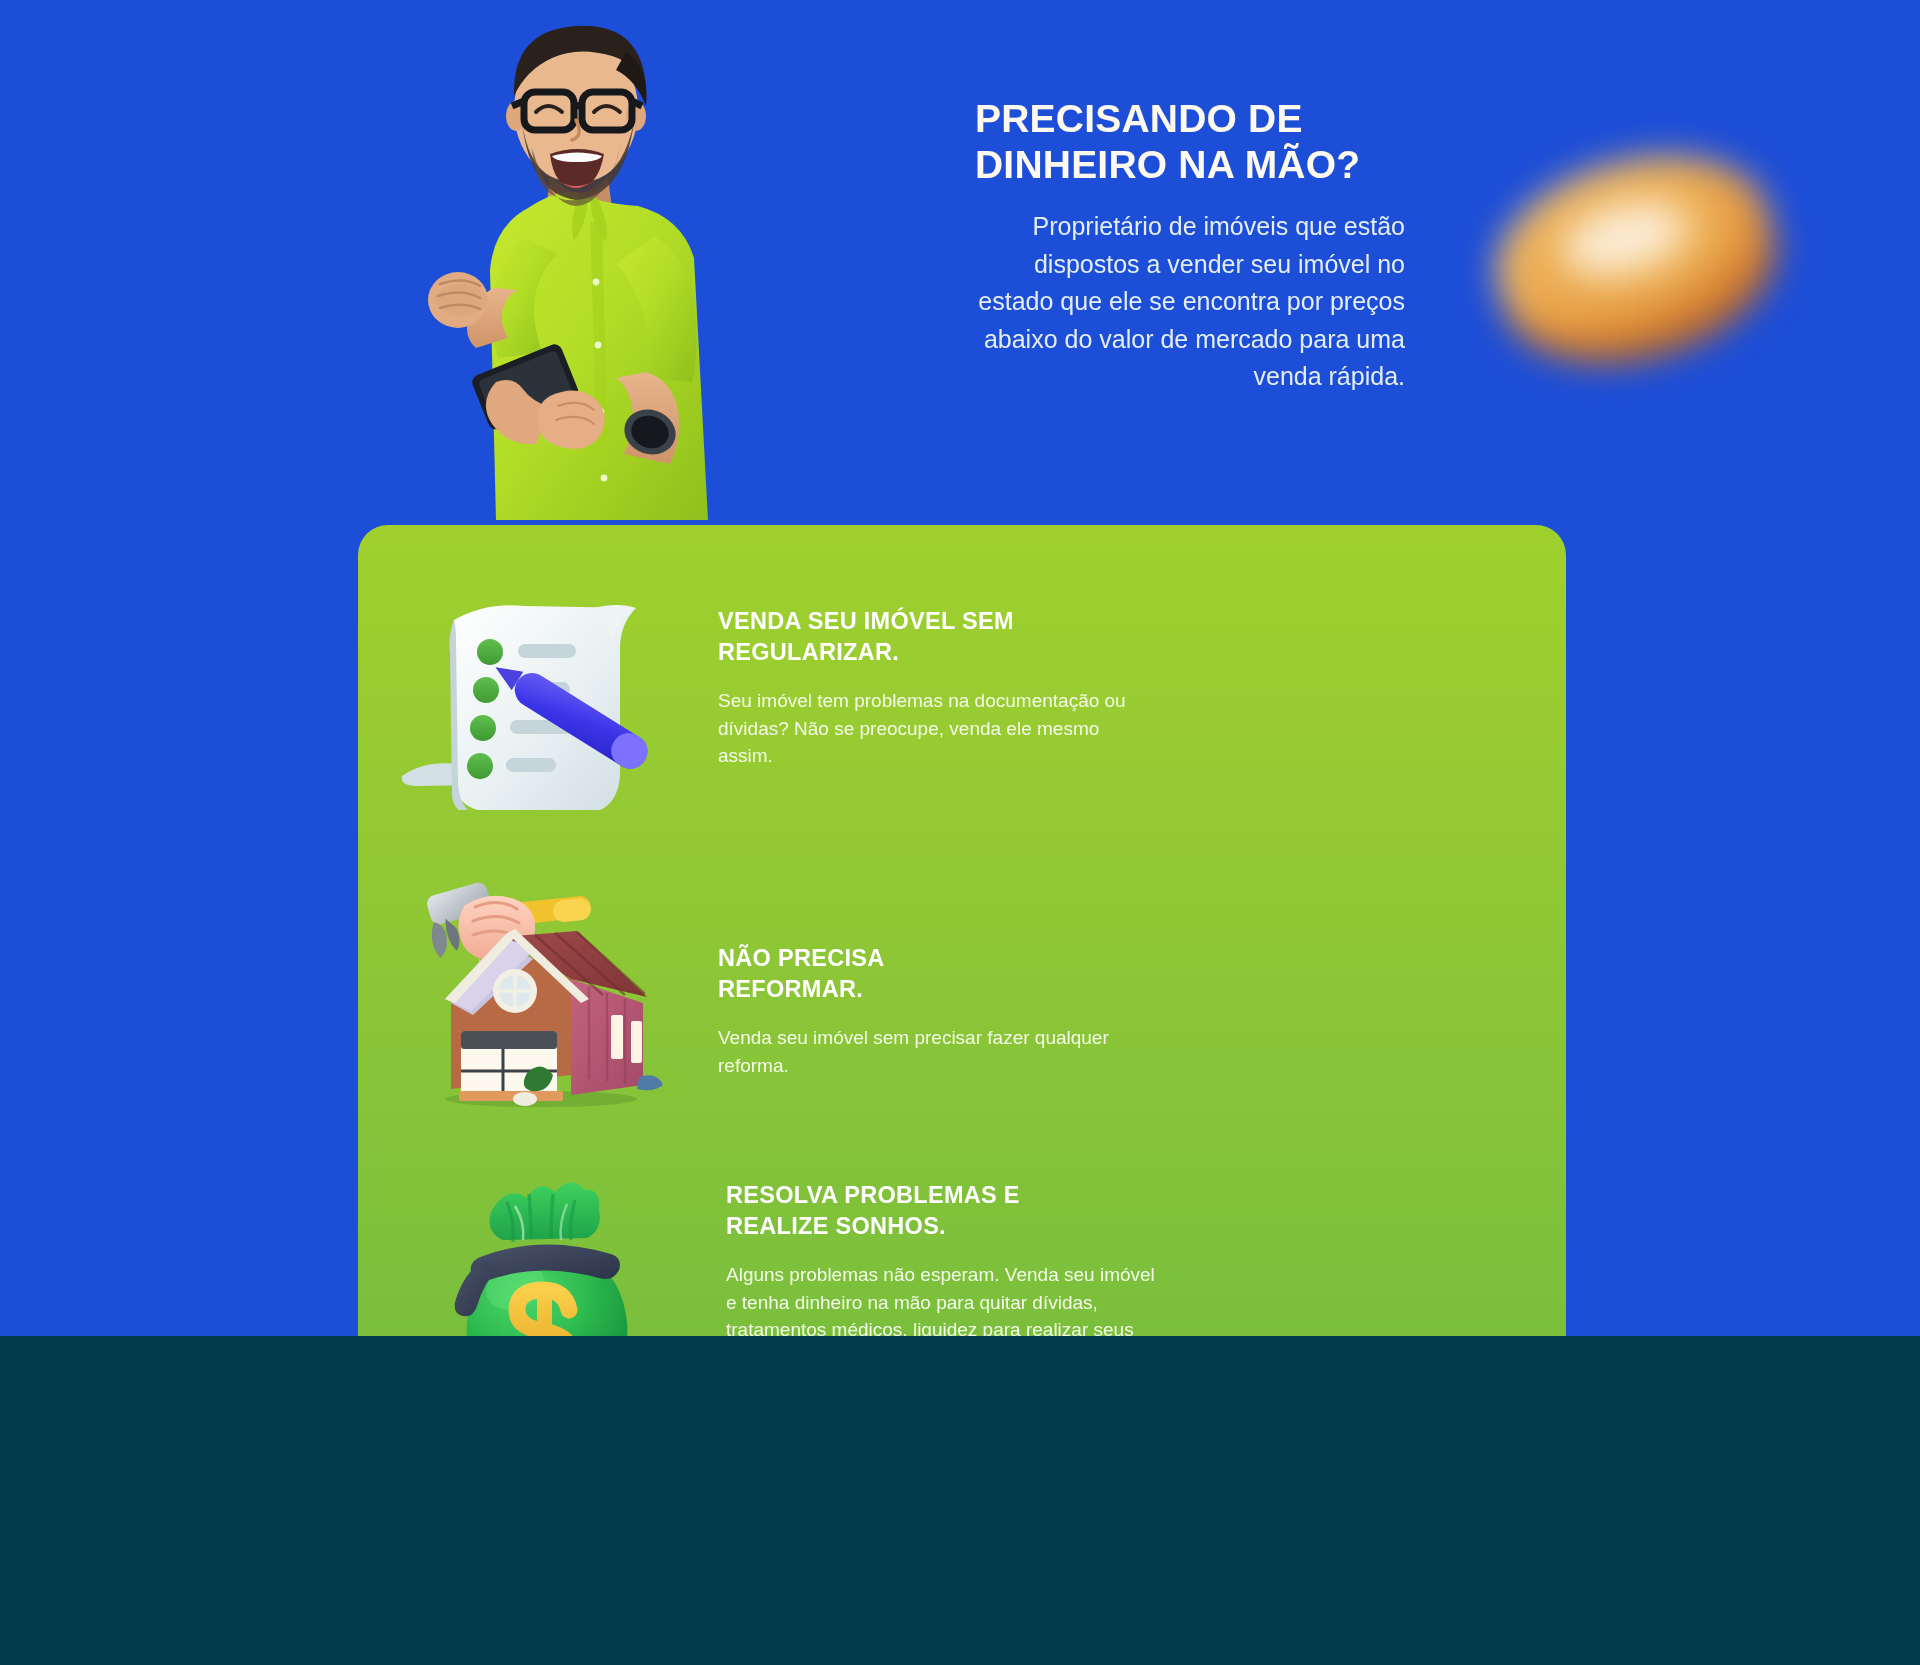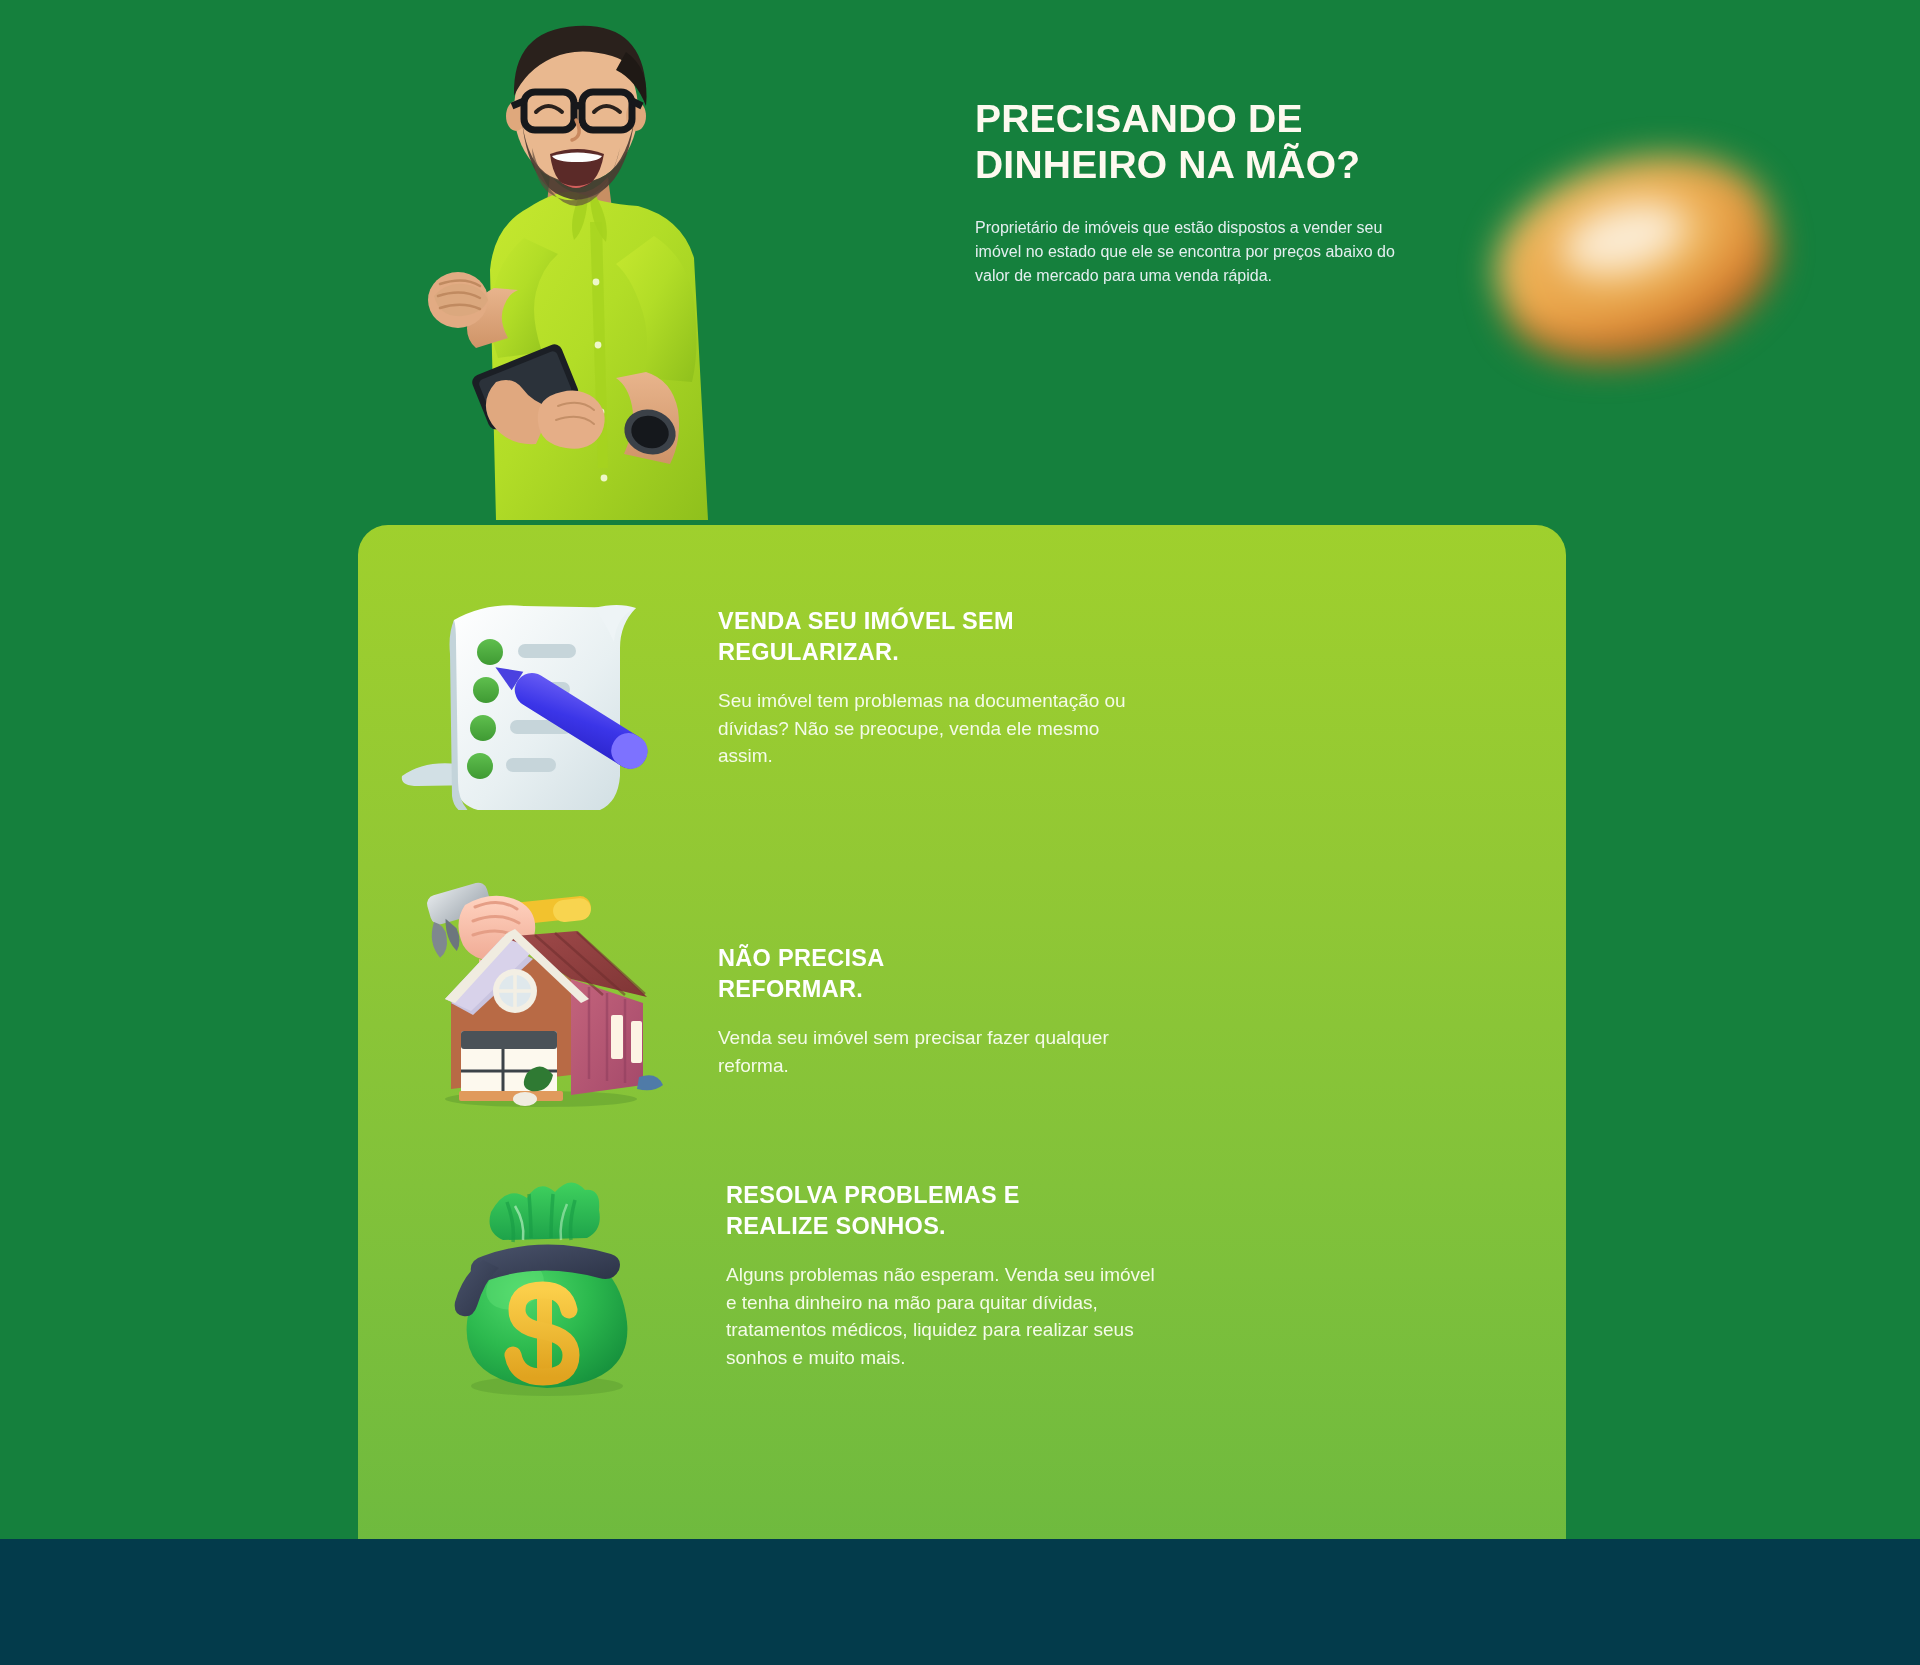--- a/index.html
+++ b/index.html
@@ -13,22 +13,22 @@
 
   body {
     background: #033b4b;
     font-family: "Liberation Sans", sans-serif;
     position: relative;
   }
 
   .page {
     position: relative;
     width: 1920px;
-    height: 1539px;
-    background: #15803d;
+    height: 1336px;
+    background: #1d4ed8;
     overflow: hidden;
   }
 
   
   .hero {
     position: absolute;
     left: 0; top: 0;
     width: 1920px;
     height: 530px;
   }
@@ -64,26 +64,27 @@
   }
   .hero-title {
     font-size: 39px;
     line-height: 1.18;
     font-weight: 700;
     color: #fdf9ef;
     letter-spacing: 0.2px;
     white-space: pre-line;
   }
   .hero-sub {
-    margin-top: 28px;
-    font-size: 16px;
+    margin-top: 20px;
+    font-size: 25px;
     line-height: 1.5;
     color: #e4eef0;
     font-weight: 400;
     max-width: 430px;
+    text-align: right;
   }
   .hero-cta {
     display: inline-flex;
     align-items: center;
     justify-content: center;
     margin-top: 38px;
     height: 44px;
     padding: 0 34px;
     border: 1.5px solid #cfe0e4;
     border-radius: 24px;

